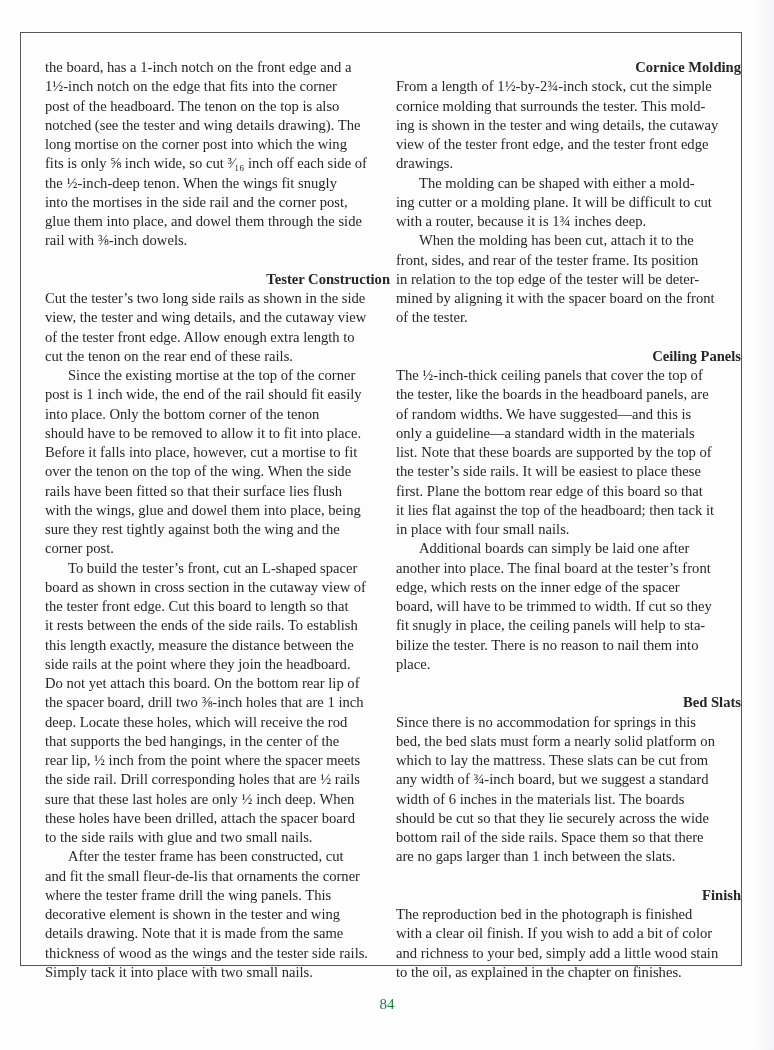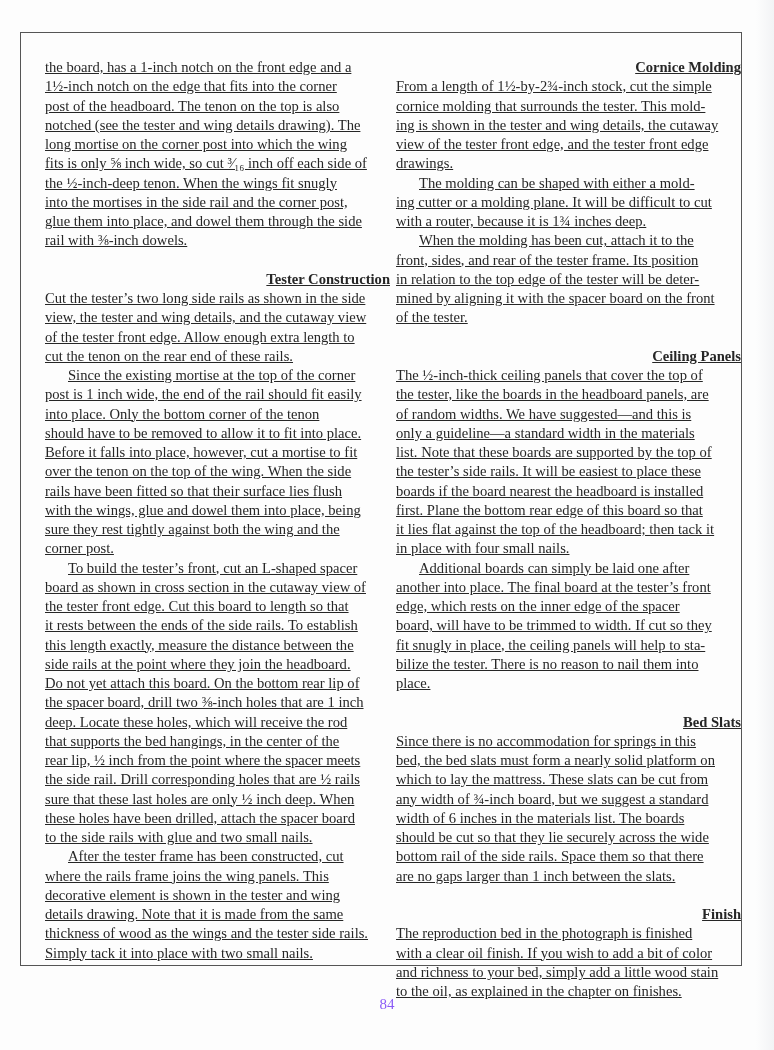--- a/index.html
+++ b/index.html
@@ -8,31 +8,31 @@
     overflow: hidden;
     font-family: "Liberation Serif", "DejaVu Serif", serif;
     color: #262626;
   }
   .page-border {
     position: absolute; left: 20px; top: 32px; width: 722px; height: 934px;
     border: 1.5px solid #555; box-sizing: border-box;
   }
   .col {
     position: absolute; top: 58px; width: 345px;
-    font-size: 14.6px; line-height: 19.25px; text-decoration: underline;
+    font-size: 14.6px; line-height: 19.25px;
   }
   .col.left { left: 45px; }
   .col.right { left: 396px; }
   .line { white-space: nowrap; height: 19.25px; }
   .line.indent { padding-left: 23px; }
   .heading { font-weight: bold; white-space: nowrap; height: 19.25px; text-align: right; }
   .gap { height: 19.25px; }
   .page-number {
     position: absolute; top: 996px; left: 0; width: 774px; text-align: center;
-    font-size: 15px; color: #8b5cf6;
+    font-size: 15px; color: #15803d;
   }
   .edge-shadow {
     position: absolute; right: 0; top: 0; width: 18px; height: 1050px;
     background: linear-gradient(to right, #fdfdfd, #f2f3f5);
   }
 </style>
 </head>
 <body>
 
 <div class="edge-shadow"></div>
@@ -83,21 +83,22 @@
       <div class="line">deep. Locate these holes, which will receive the rod</div>
       <div class="line">that supports the bed hangings, in the center of the</div>
       <div class="line">rear lip, ½ inch from the point where the spacer meets</div>
       <div class="line">the side rail. Drill corresponding holes that are ½ rails</div>
       <div class="line">sure that these last holes are only ½ inch deep. When</div>
       <div class="line">these holes have been drilled, attach the spacer board</div>
       <div class="line">to the side rails with glue and two small nails.</div>
     </div>
   <div>
       <div class="line indent">After the tester frame has been constructed, cut</div>
-      <div class="line">where the rails frame joins the wing panels. This</div>
+      <div class="line">and fit the small fleur-de-lis that ornaments the corner</div>
+      <div class="line">where the tester frame drill the wing panels. This</div>
       <div class="line">decorative element is shown in the tester and wing</div>
       <div class="line">details drawing. Note that it is made from the same</div>
       <div class="line">thickness of wood as the wings and the tester side rails.</div>
       <div class="line">Simply tack it into place with two small nails.</div>
     </div>
 </div>
 
 <div class="col right">
   <div class="heading">Cornice Molding</div>
   <div>
@@ -121,21 +122,20 @@
     </div>
   <div class="gap"></div>
   <div class="heading">Ceiling Panels</div>
   <div>
       <div class="line">The ½-inch-thick ceiling panels that cover the top of</div>
       <div class="line">the tester, like the boards in the headboard panels, are</div>
       <div class="line">of random widths. We have suggested—and this is</div>
       <div class="line">only a guideline—a standard width in the materials</div>
       <div class="line">list. Note that these boards are supported by the top of</div>
       <div class="line">the tester’s side rails. It will be easiest to place these</div>
-      <div class="line">boards if the board nearest the headboard is installed</div>
       <div class="line">first. Plane the bottom rear edge of this board so that</div>
       <div class="line">it lies flat against the top of the headboard; then tack it</div>
       <div class="line">in place with four small nails.</div>
     </div>
   <div>
       <div class="line indent">Additional boards can simply be laid one after</div>
       <div class="line">another into place. The final board at the tester’s front</div>
       <div class="line">edge, which rests on the inner edge of the spacer</div>
       <div class="line">board, will have to be trimmed to width. If cut so they</div>
       <div class="line">fit snugly in place, the ceiling panels will help to sta-</div>

